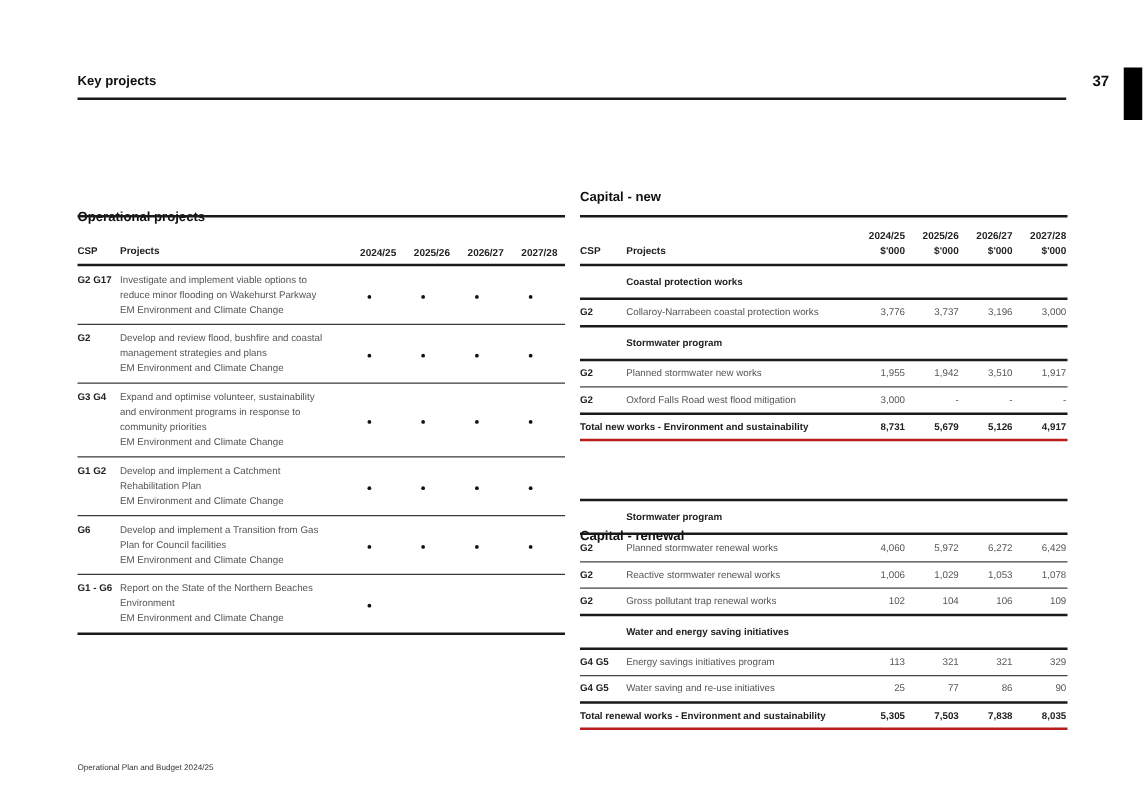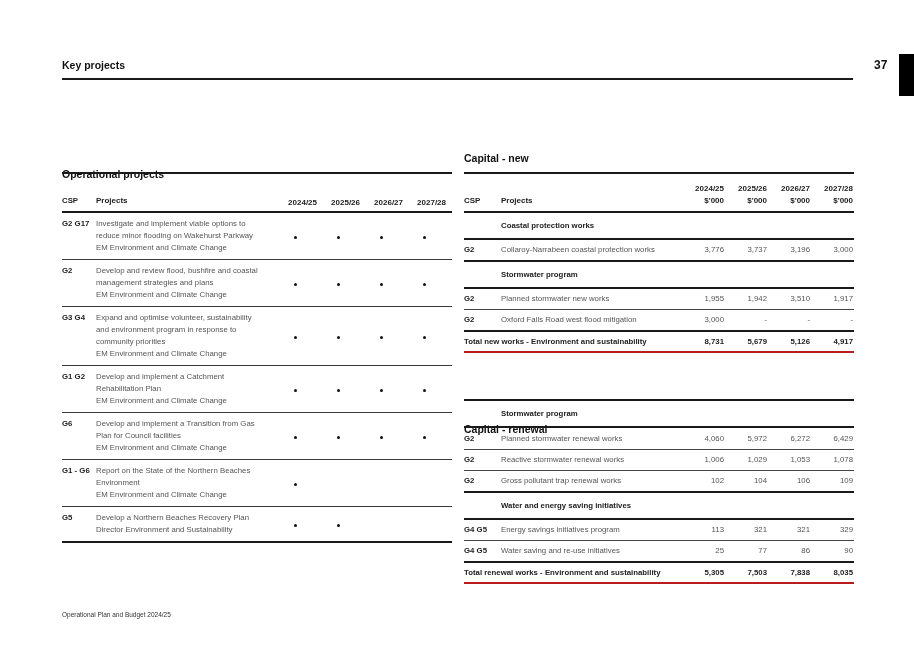--- a/index.html
+++ b/index.html
@@ -84,21 +84,21 @@
         </div>
         <div class="c-year"><span class="dot"></span></div>
         <div class="c-year"><span class="dot"></span></div>
         <div class="c-year"><span class="dot"></span></div>
         <div class="c-year"><span class="dot"></span></div>
       </div>
       <div class="op-row">
         <div class="c-csp">G3 G4</div>
         <div class="c-proj">
           <div>Expand and optimise volunteer, sustainability</div>
-          <div>and environment program in response to</div>
+          <div>and environment programs in response to</div>
           <div>community priorities</div>
           <div>EM Environment and Climate Change</div>
         </div>
         <div class="c-year"><span class="dot"></span></div>
         <div class="c-year"><span class="dot"></span></div>
         <div class="c-year"><span class="dot"></span></div>
         <div class="c-year"><span class="dot"></span></div>
       </div>
       <div class="op-row">
         <div class="c-csp">G1 G2</div>
@@ -126,31 +126,20 @@
       </div>
       <div class="op-row">
         <div class="c-csp">G1 - G6</div>
         <div class="c-proj">
           <div>Report on the State of the Northern Beaches</div>
           <div>Environment</div>
           <div>EM Environment and Climate Change</div>
         </div>
         <div class="c-year"><span class="dot"></span></div>
         <div class="c-year"></div>
-        <div class="c-year"></div>
-        <div class="c-year"></div>
-      </div>
-      <div class="op-row">
-        <div class="c-csp">G5</div>
-        <div class="c-proj">
-          <div>Develop a Northern Beaches Recovery Plan</div>
-          <div>Director Environment and Sustainability</div>
-        </div>
-        <div class="c-year"><span class="dot"></span></div>
-        <div class="c-year"><span class="dot"></span></div>
         <div class="c-year"></div>
         <div class="c-year"></div>
       </div>
     </div>
 </div>
 
 <div class="section-title" style="left:464px; top:152px;">Capital - new</div>
 <div class="section-rule" style="left:464px; top:172px; width:390px;"></div>
 
 <div class="cap" style="top:177px;">

